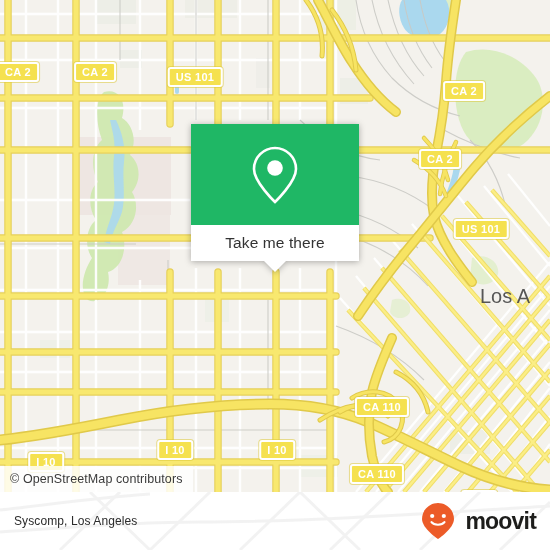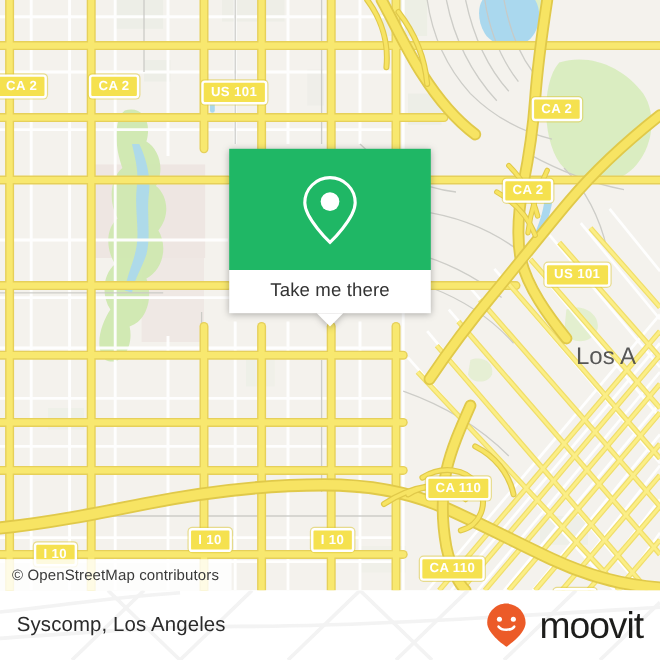--- a/index.html
+++ b/index.html
@@ -99,34 +99,34 @@
   }
   #footer-ghost {
     position: absolute;
     left: 0; top: 0;
     width: 550px; height: 58px;
     opacity: 0.12;
     pointer-events: none;
   }
   #footer-title {
     position: relative;
-    font-size: 17px;
+    font-size: 12px;
     color: #2b2b2b;
     letter-spacing: 0.1px;
     z-index: 3;
   }
   #brand {
     position: relative;
     display: flex;
     align-items: center;
     z-index: 3;
   }
   #brand-word {
-    font-size: 31px;
-    font-weight: normal;
+    font-size: 23px;
+    font-weight: bold;
     color: #1d1d1b;
     letter-spacing: -0.8px;
     line-height: 1;
     margin-left: 10px;
   }
 </style>
 </head>
 <body>
 
 <div id="screen">

